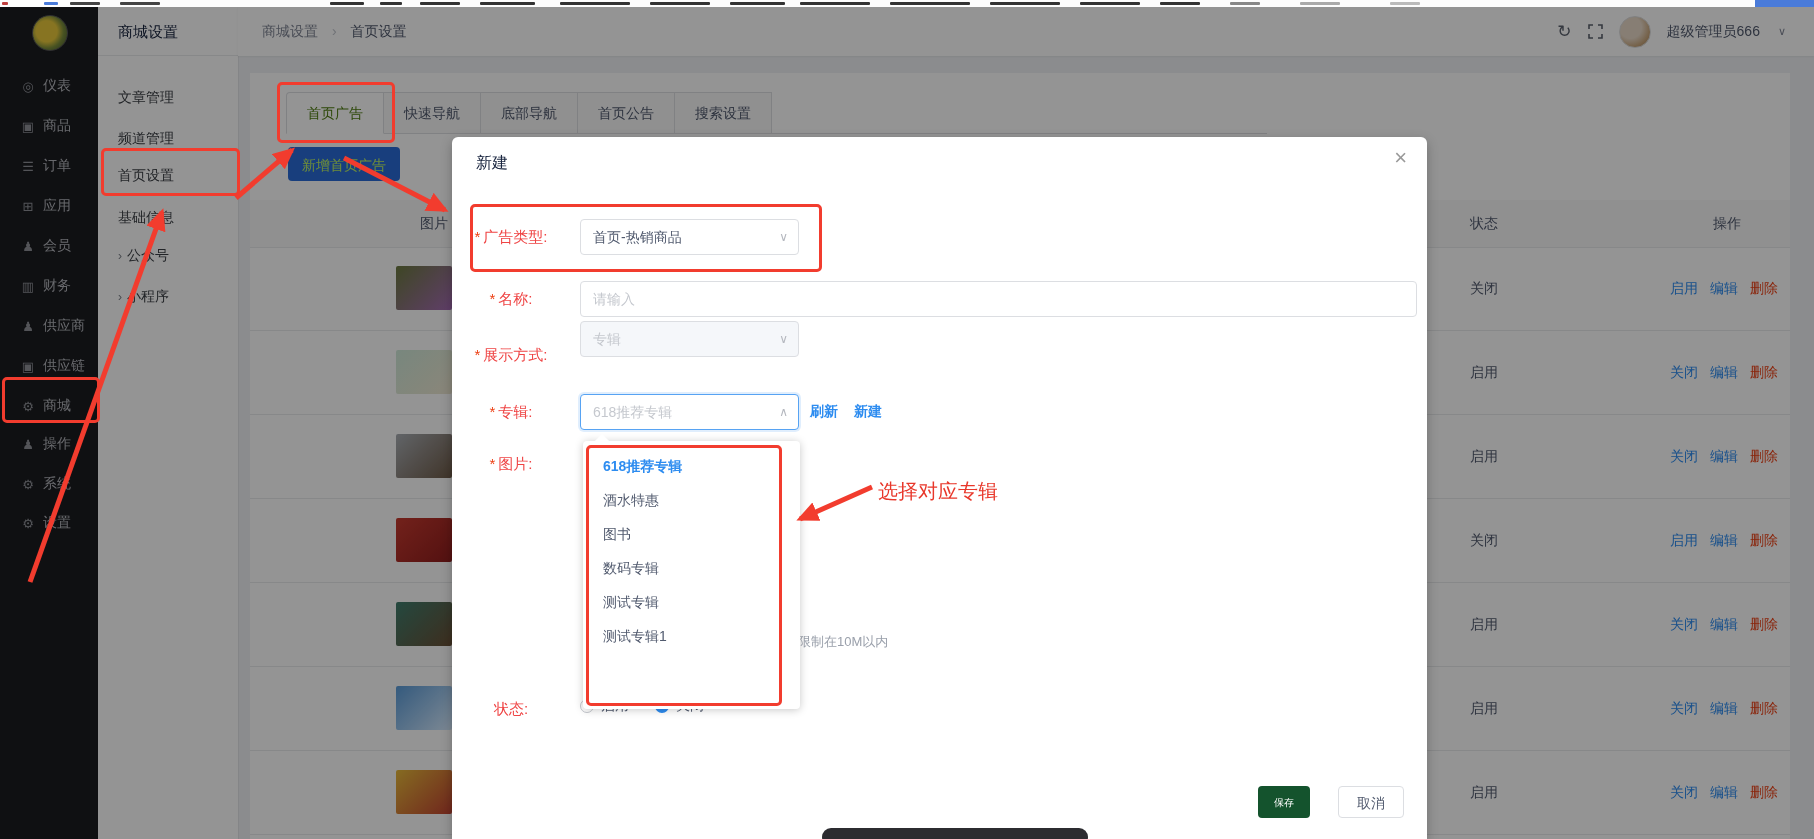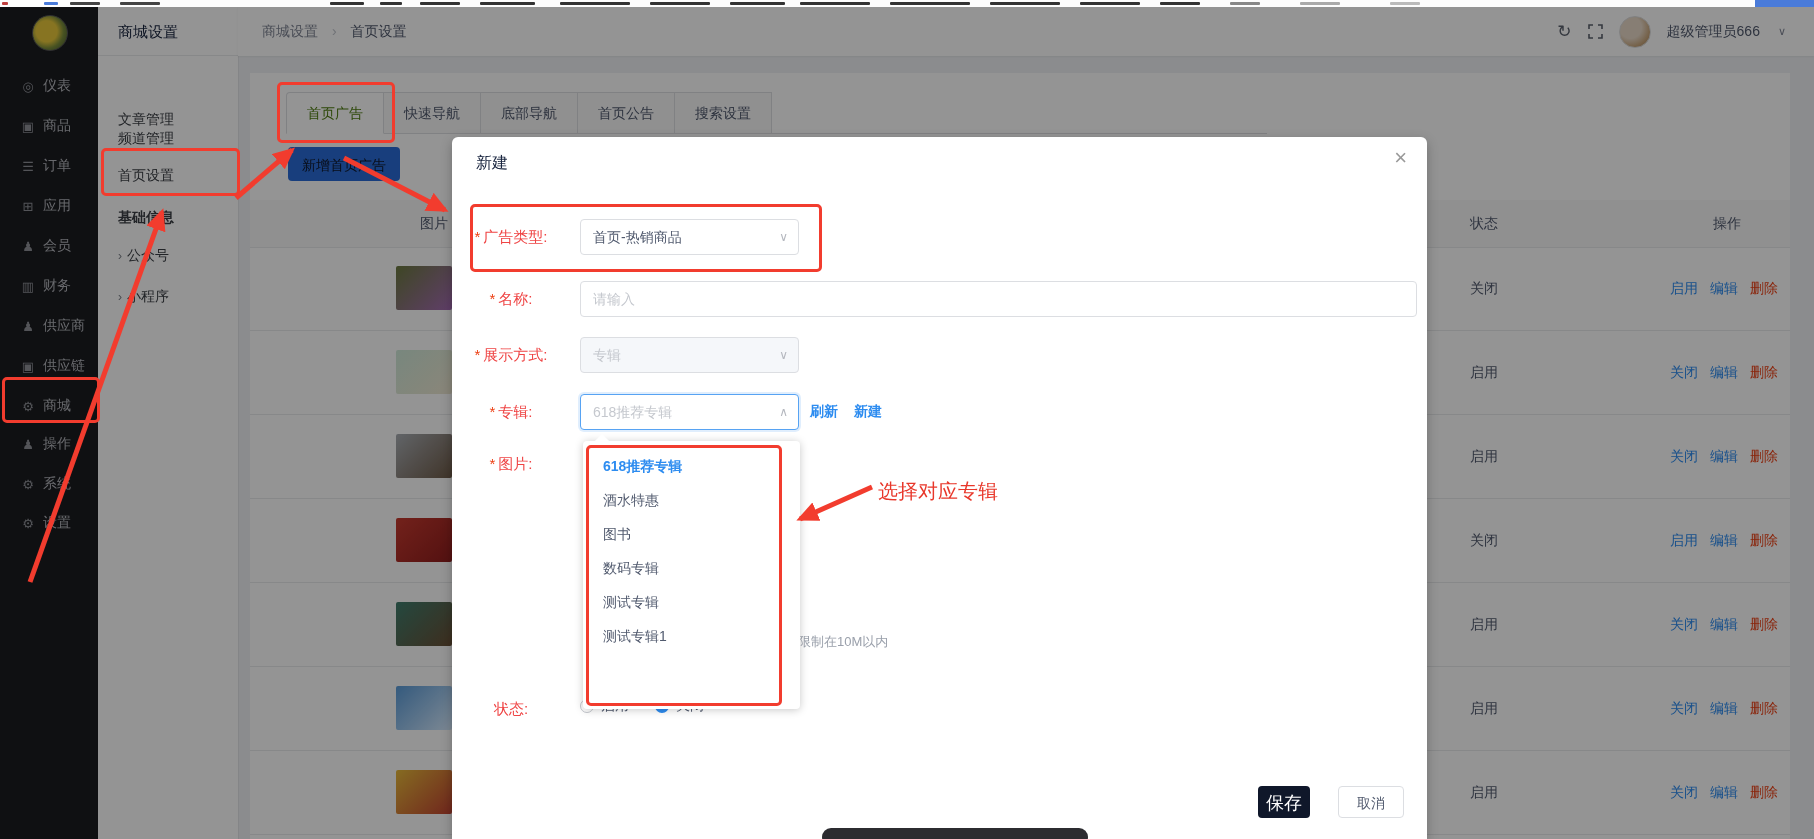--- a/index.html
+++ b/index.html
@@ -38,21 +38,21 @@
           border:1px solid #ddd;}
   .uname{font-size:14px;color:#515a6e;}
   .uchev{font-size:11px;color:#808695;margin-left:2px;}
   
   .card{position:absolute;left:250px;top:73px;width:1540px;height:766px;background:#fff;z-index:1;}
   .tabs{position:absolute;left:36px;top:19px;height:41px;display:flex;border-bottom:1px solid #dcdee2;width:981px;}
   .tab{height:40px;line-height:40px;padding:0 20px;border:1px solid #dcdee2;border-left:none;
        background:#f8f8f9;color:#515a6e;font-size:14px;}
   .tab:first-child{border-left:1px solid #dcdee2;border-radius:4px 0 0 0;}
   .tab.active{background:#fff;color:#4d7c0f;border-bottom-color:#fff;}
-  .add-btn{position:absolute;left:38px;top:74px;width:112px;height:34px;background:#2a6cd8;color:#0f172a;
+  .add-btn{position:absolute;left:38px;top:74px;width:112px;height:34px;background:#2a6cd8;color:#bef264;
            font-size:14px;border:none;border-radius:4px;text-align:center;line-height:34px;}
   .thead{position:absolute;left:0;top:127px;width:1540px;height:47px;background:#f8f8f9;
          border-bottom:1px solid #e8eaec;color:#515a6e;}
   .th{position:absolute;top:15px;font-size:14px;}
   .rows{position:absolute;left:0;top:174px;width:1540px;}
   .trow{position:relative;width:1540px;height:83px;border-bottom:1px solid #e8eaec;}
   .thumb{position:absolute;left:146px;top:19px;width:56px;height:44px;border-radius:2px;}
   .tstatus{position:absolute;left:1220px;top:33px;color:#515a6e;}
   .tactions{position:absolute;right:12px;top:33px;display:flex;gap:12px;white-space:nowrap;}
   .lnk-blue{color:#2d8cf0;} .lnk-red{color:#ed4014;}
@@ -71,22 +71,22 @@
   .sel.disabled{background:#f5f7fa;color:#c5c8ce;}
   .sel.focused{border-color:#57a3f3;box-shadow:0 0 0 2px rgba(45,140,240,.15);color:#c5c8ce;}
   .txt-input{position:absolute;left:128px;width:823px;height:34px;border:1px solid #dcdee2;border-radius:4px;
        line-height:34px;padding-left:12px;font-size:14px;color:#c5c8ce;background:#fff;}
   .album-links{position:absolute;left:358px;display:flex;gap:16px;color:#2d8cf0;font-size:14px;font-weight:bold;}
   .hint{position:absolute;left:346px;top:496px;color:#9aa0ab;font-size:13px;}
   .radio-row{position:absolute;left:128px;top:560px;display:flex;align-items:center;gap:26px;font-size:14px;}
   .radio{display:flex;align-items:center;gap:7px;color:#515a6e;}
   .rdot{width:14px;height:14px;border-radius:50%;border:1px solid #c5c8ce;background:#fff;box-sizing:border-box;}
   .rdot.on{border:4px solid #2d8cf0;}
-  .save-btn{position:absolute;left:806px;top:649px;width:52px;height:32px;background:#0f172a;color:#fff;
-            border:none;border-radius:4px;font-size:18px;line-height:32px;text-align:center;}
+  .save-btn{position:absolute;left:806px;top:649px;width:52px;height:32px;background:#14532d;color:#fff;
+            border:none;border-radius:4px;font-size:10px;line-height:32px;text-align:center;}
   .cancel-btn{position:absolute;left:886px;top:649px;width:66px;height:32px;background:#fff;color:#515a6e;
             border:1px solid #dcdee2;border-radius:4px;font-size:14px;line-height:30px;text-align:center;}
   
   .dropdown{position:absolute;left:583px;top:441px;width:217px;height:268px;background:#fff;border-radius:4px;
             box-shadow:0 1px 8px rgba(0,0,0,.22);z-index:25;}
   .dd-notch{position:absolute;left:14px;top:-5px;width:10px;height:10px;background:#fff;transform:rotate(45deg);}
   .dd-opt{height:34px;line-height:34px;padding-left:20px;font-size:14px;color:#515a6e;white-space:nowrap;}
   .dd-opt.sel-opt{color:#2d8cf0;font-weight:bold;}
   .dd-list{padding-top:8px;}
   
@@ -175,24 +175,24 @@
           <span class="ic">⚙</span>
           <span class="lb">设置</span>
         </div>
       </nav>
   </aside>
 
   <aside class="submenu">
     <div class="submenu-title">商城设置</div>
     <div class="submenu-divider"></div>
     <div id="submenu-items">
-        <div class="sub-item" style="top: 82px; margin-top: 22px;"><span>文章管理</span></div>
+        <div class="sub-item" style="top: 82px;"><span>文章管理</span></div>
         <div class="sub-item" style="top: 123px;"><span>频道管理</span></div>
         <div class="sub-item" style="top: 160px;"><span>首页设置</span></div>
-        <div class="sub-item" style="top: 202px; font-weight: bold;"><span>基础信息</span></div>
+        <div class="sub-item" style="top: 202px;"><span>基础信息</span></div>
         <div class="sub-item" style="top: 240px;"><span class="chev">›</span><span>公众号</span></div>
         <div class="sub-item" style="top: 281px;"><span class="chev">›</span><span>小程序</span></div>
       </div>
   </aside>
 
   <div class="main-bg"></div>
   <header class="topbar">
     <div class="crumb">
       <span class="c1">商城设置</span>
       <span class="sep">›</span>
@@ -303,21 +303,21 @@
       <span>首页-热销商品</span>
       <span class="carat">∨</span>
     </div>
 
     <div class="f-label req" style="top:153px">名称:</div>
     <div class="txt-input" style="top:144px">
       <span>请输入</span>
     </div>
 
     <div class="f-label req" style="top:209px">展示方式:</div>
-    <div class="sel disabled" style="top:200px">
+    <div class="sel disabled" style="top:184px">
       <span>专辑</span>
       <span class="carat">∨</span>
     </div>
 
     <div class="f-label req" style="top:266px">专辑:</div>
     <div class="sel focused" style="top:257px">
       <span>618推荐专辑</span>
       <span class="carat">∧</span>
     </div>
     <div class="album-links" style="top:266px">

